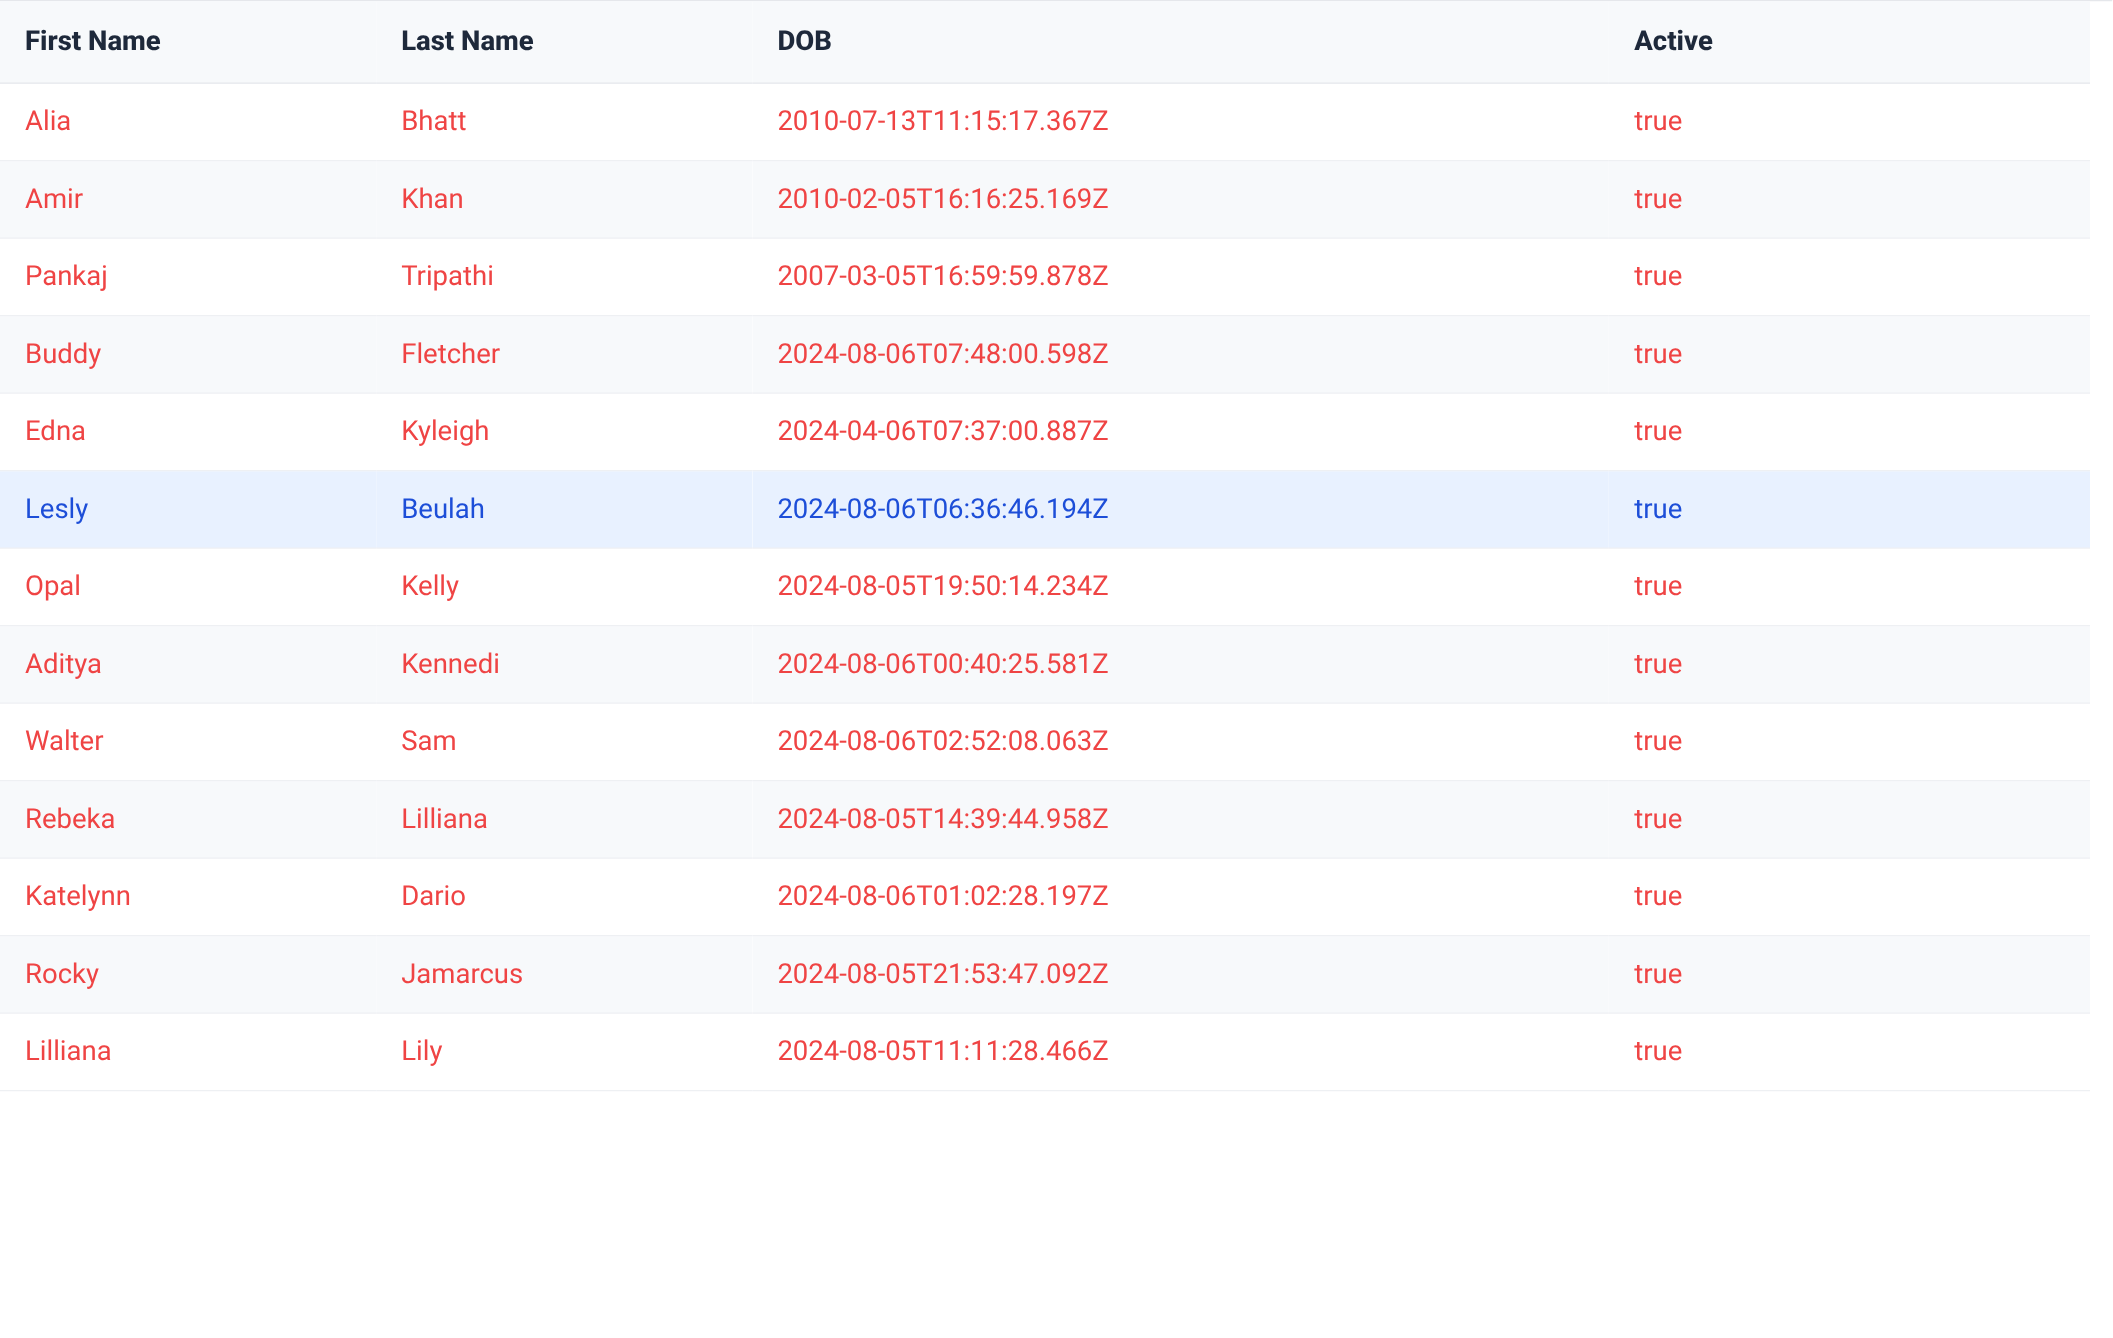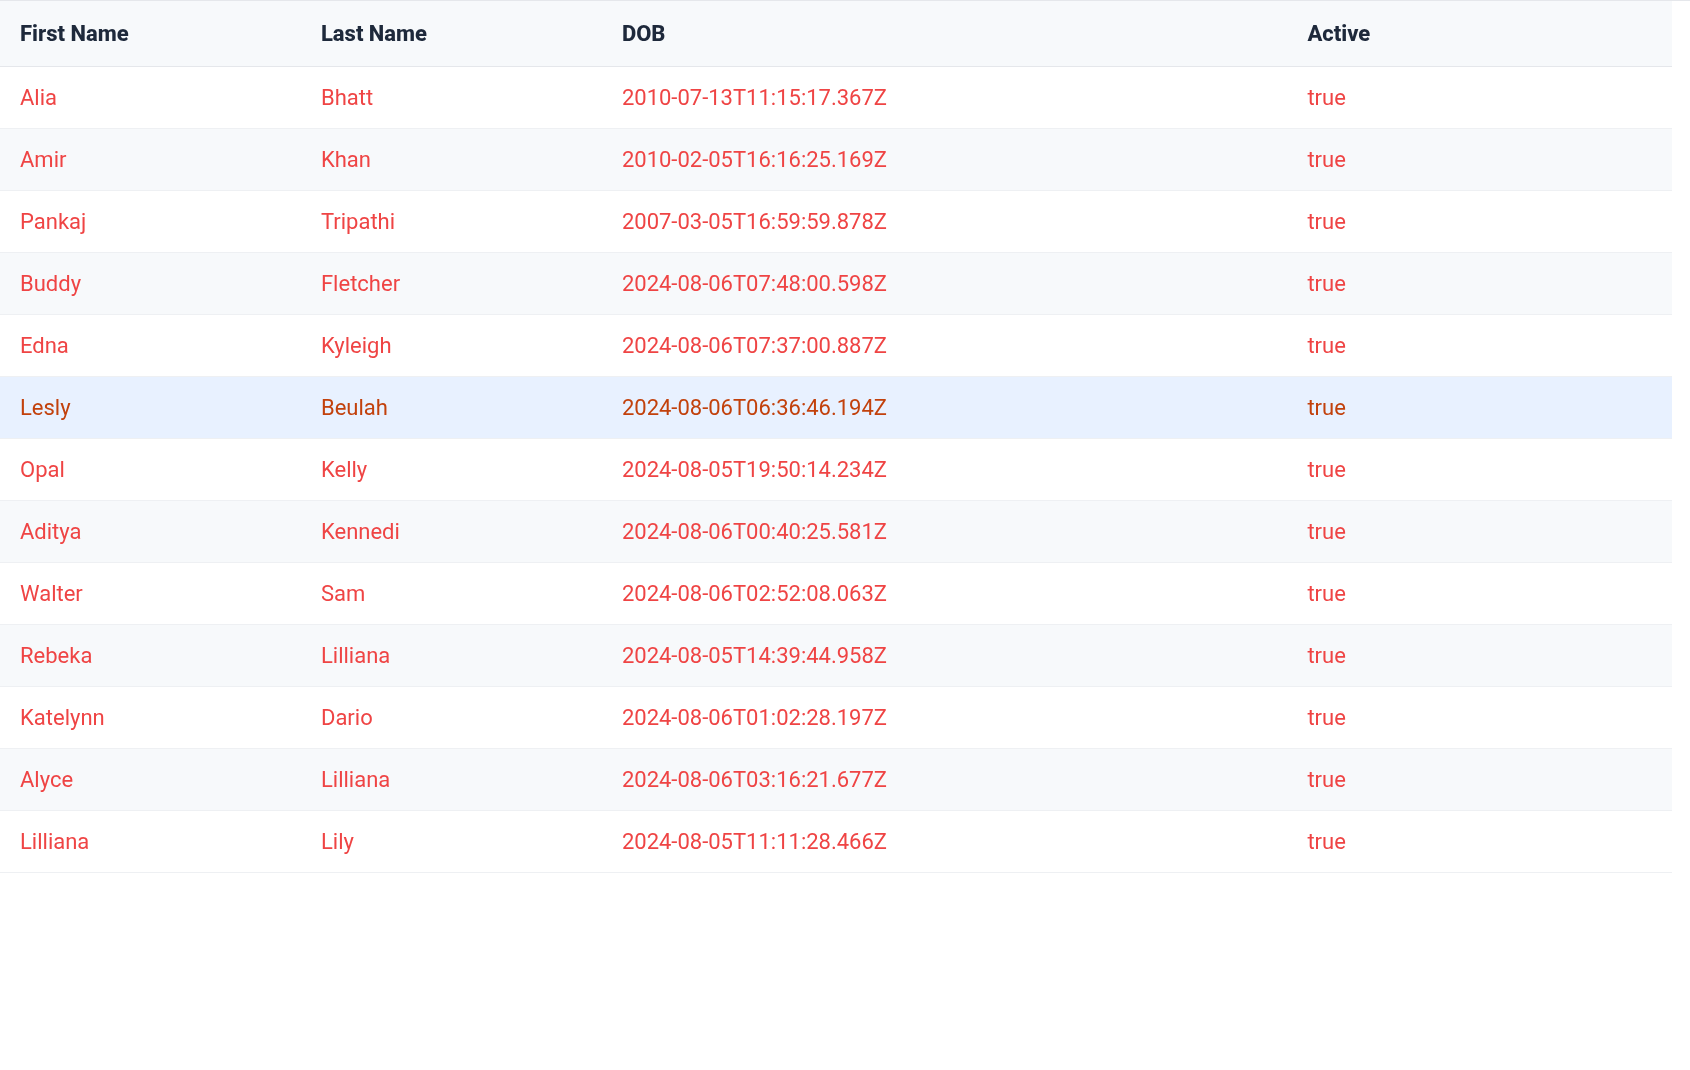--- a/index.html
+++ b/index.html
@@ -59,21 +59,21 @@
     tbody tr:nth-child(even) {
       background: #f7f9fb;
     }
     tbody tr:nth-child(odd) {
       background: #ffffff;
     }
     tbody tr.selected {
       background: #e8f1ff;
     }
     tbody tr.selected td {
-      color: #c2410c;
+      color: #1d4ed8;
     }
     .col-first { width: 18%; }
     .col-last  { width: 18%; }
     .col-dob   { width: 41%; }
     .col-active{ width: 23%; }
   </style>
 </head>
 <body>
 
 <div class="table-container">
@@ -113,21 +113,21 @@
         </tr>
         <tr>
           <td>Buddy</td>
           <td>Fletcher</td>
           <td>2024-08-06T07:48:00.598Z</td>
           <td>true</td>
         </tr>
         <tr>
           <td>Edna</td>
           <td>Kyleigh</td>
-          <td>2024-08-06T07:37:00.887Z</td>
+          <td>2024-04-06T07:37:00.887Z</td>
           <td>true</td>
         </tr>
         <tr class="selected">
           <td>Lesly</td>
           <td>Beulah</td>
           <td>2024-08-06T06:36:46.194Z</td>
           <td>true</td>
         </tr>
         <tr>
           <td>Opal</td>
@@ -153,23 +153,23 @@
           <td>2024-08-05T14:39:44.958Z</td>
           <td>true</td>
         </tr>
         <tr>
           <td>Katelynn</td>
           <td>Dario</td>
           <td>2024-08-06T01:02:28.197Z</td>
           <td>true</td>
         </tr>
         <tr>
-          <td>Alyce</td>
-          <td>Lilliana</td>
-          <td>2024-08-06T03:16:21.677Z</td>
+          <td>Rocky</td>
+          <td>Jamarcus</td>
+          <td>2024-08-05T21:53:47.092Z</td>
           <td>true</td>
         </tr>
         <tr>
           <td>Lilliana</td>
           <td>Lily</td>
           <td>2024-08-05T11:11:28.466Z</td>
           <td>true</td>
         </tr>
       </tbody>
   </table>

